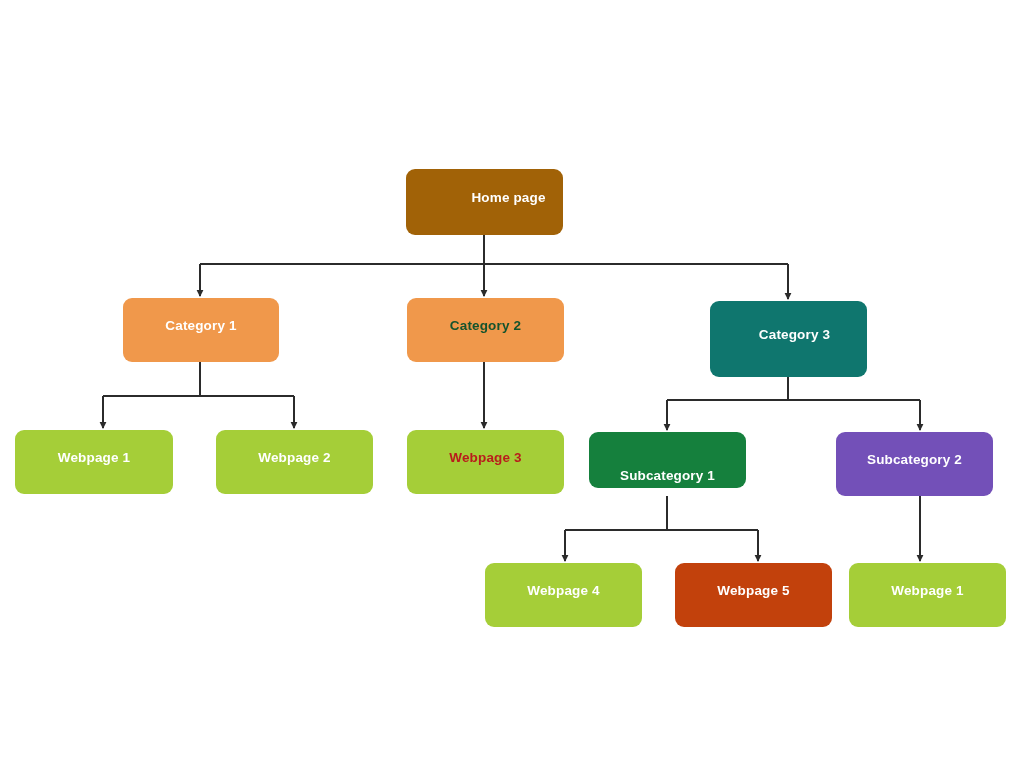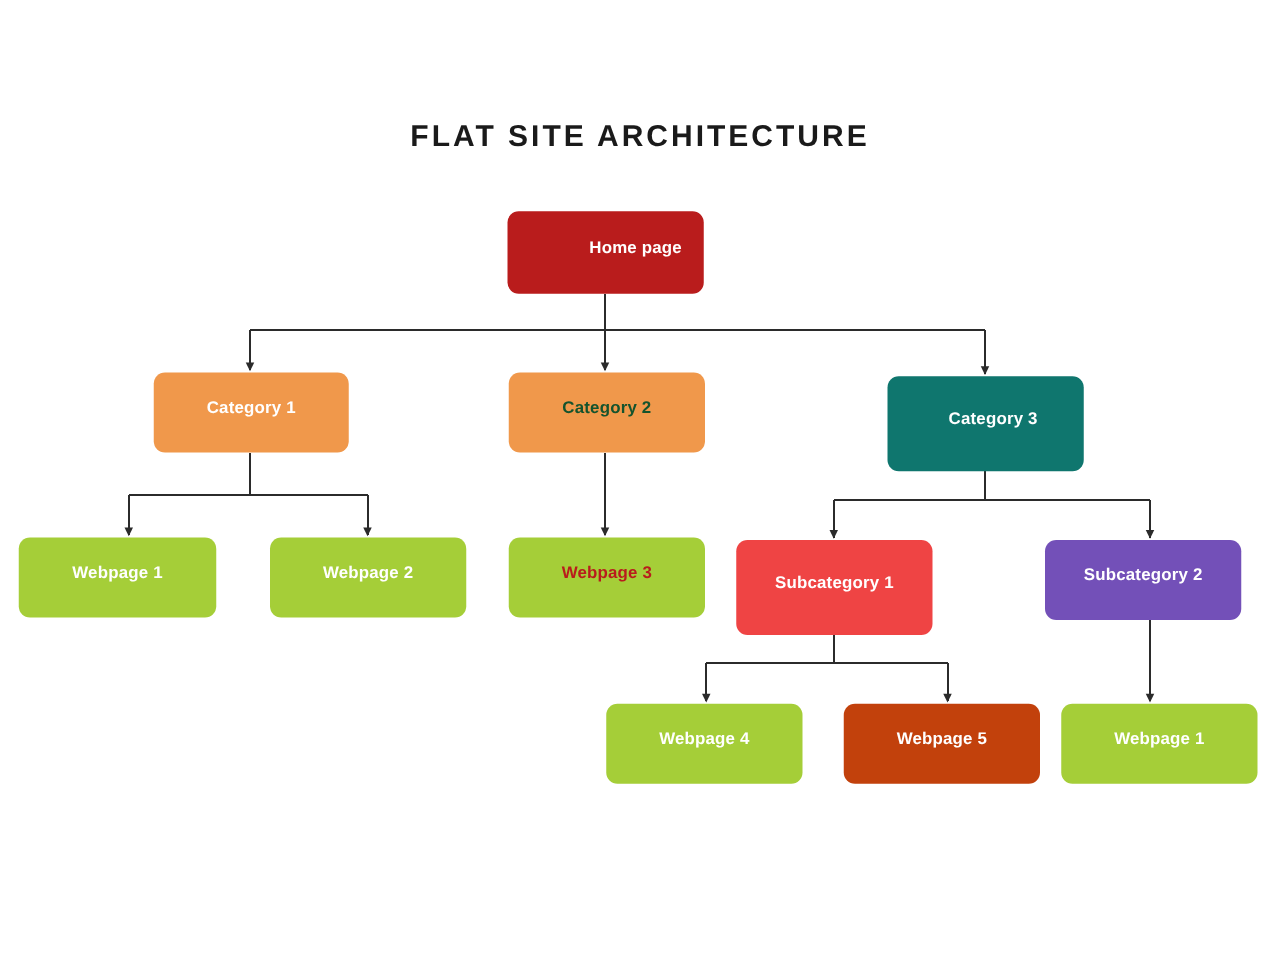--- a/index.html
+++ b/index.html
@@ -55,21 +55,20 @@
   .node-label {
     display: block;
     pointer-events: none;
   }
 </style>
 </head>
 <body>
 
 <div id="canvas">
 
-  <div id="diagram-title">FLAT SITE ARCHITECTURE</div>
 
   <svg id="connectors" viewBox="0 0 1024 768" xmlns="http://www.w3.org/2000/svg">
       <line x1="484" y1="235" x2="484" y2="264" stroke="#2b2b2b" stroke-width="1.6" shape-rendering="crispEdges"></line>
       <line x1="200" y1="264" x2="788" y2="264" stroke="#2b2b2b" stroke-width="1.6" shape-rendering="crispEdges"></line>
       <line x1="200" y1="264" x2="200" y2="296" stroke="#2b2b2b" stroke-width="1.6" shape-rendering="crispEdges"></line>
       <polygon points="196.6,290 203.4,290 200,297" fill="#2b2b2b"></polygon>
       <line x1="484" y1="264" x2="484" y2="296" stroke="#2b2b2b" stroke-width="1.6" shape-rendering="crispEdges"></line>
       <polygon points="480.6,290 487.4,290 484,297" fill="#2b2b2b"></polygon>
       <line x1="788" y1="264" x2="788" y2="299" stroke="#2b2b2b" stroke-width="1.6" shape-rendering="crispEdges"></line>
       <polygon points="784.6,293 791.4,293 788,300" fill="#2b2b2b"></polygon>
@@ -91,42 +90,42 @@
       <line x1="565" y1="530" x2="758" y2="530" stroke="#2b2b2b" stroke-width="1.6" shape-rendering="crispEdges"></line>
       <line x1="565" y1="530" x2="565" y2="561" stroke="#2b2b2b" stroke-width="1.6" shape-rendering="crispEdges"></line>
       <polygon points="561.6,555 568.4,555 565,562" fill="#2b2b2b"></polygon>
       <line x1="758" y1="530" x2="758" y2="561" stroke="#2b2b2b" stroke-width="1.6" shape-rendering="crispEdges"></line>
       <polygon points="754.6,555 761.4,555 758,562" fill="#2b2b2b"></polygon>
       <line x1="920" y1="496" x2="920" y2="561" stroke="#2b2b2b" stroke-width="1.6" shape-rendering="crispEdges"></line>
       <polygon points="916.6,555 923.4,555 920,562" fill="#2b2b2b"></polygon>
     </svg>
 
   <div id="nodes-layer">
-      <div class="node" style="left: 406px; top: 169px; width: 157px; height: 66px; background: #b91c1c; color: rgb(255, 255, 255); padding-left: 48px;">
+      <div class="node" style="left: 406px; top: 169px; width: 157px; height: 66px; background: #a16207; color: rgb(255, 255, 255); padding-left: 48px;">
         <span class="node-label" style="transform: translateY(-4px);">Home page</span>
       </div>
       <div class="node" style="left: 123px; top: 298px; width: 156px; height: 64px; background: rgb(240, 152, 75); color: rgb(255, 255, 255);">
         <span class="node-label" style="transform: translateY(-4px);">Category 1</span>
       </div>
       <div class="node" style="left: 407px; top: 298px; width: 157px; height: 64px; background: rgb(240, 152, 75); color: #14532d;">
         <span class="node-label" style="transform: translateY(-4px);">Category 2</span>
       </div>
       <div class="node" style="left: 710px; top: 301px; width: 157px; height: 76px; background: #0f766e; color: rgb(255, 255, 255); padding-left: 12px;">
         <span class="node-label" style="transform: translateY(-4px);">Category 3</span>
       </div>
       <div class="node" style="left: 15px; top: 430px; width: 158px; height: 64px; background: rgb(165, 206, 56); color: rgb(255, 255, 255);">
         <span class="node-label" style="transform: translateY(-4px);">Webpage 1</span>
       </div>
       <div class="node" style="left: 216px; top: 430px; width: 157px; height: 64px; background: rgb(165, 206, 56); color: rgb(255, 255, 255); text-align: right;">
         <span class="node-label" style="transform: translateY(-4px);">Webpage 2</span>
       </div>
       <div class="node" style="left: 407px; top: 430px; width: 157px; height: 64px; background: rgb(165, 206, 56); color: #b91c1c;">
         <span class="node-label" style="transform: translateY(-4px);">Webpage 3</span>
       </div>
-      <div class="node" style="left: 589px; top: 432px; width: 157px; height: 76px; background: #ef4444; color: rgb(255, 255, 255);">
+      <div class="node" style="left: 589px; top: 432px; width: 157px; height: 56px; background: #15803d; color: rgb(255, 255, 255); align-items: flex-end;">
         <span class="node-label" style="transform: translateY(-4px);">Subcategory 1</span>
       </div>
       <div class="node" style="left: 836px; top: 432px; width: 157px; height: 64px; background: rgb(115, 80, 184); color: rgb(255, 255, 255);">
         <span class="node-label" style="transform: translateY(-4px);">Subcategory 2</span>
       </div>
       <div class="node" style="left: 485px; top: 563px; width: 157px; height: 64px; background: rgb(165, 206, 56); color: rgb(255, 255, 255);">
         <span class="node-label" style="transform: translateY(-4px);">Webpage 4</span>
       </div>
       <div class="node" style="left: 675px; top: 563px; width: 157px; height: 64px; background: #c2410c; color: rgb(255, 255, 255);">
         <span class="node-label" style="transform: translateY(-4px);">Webpage 5</span>

